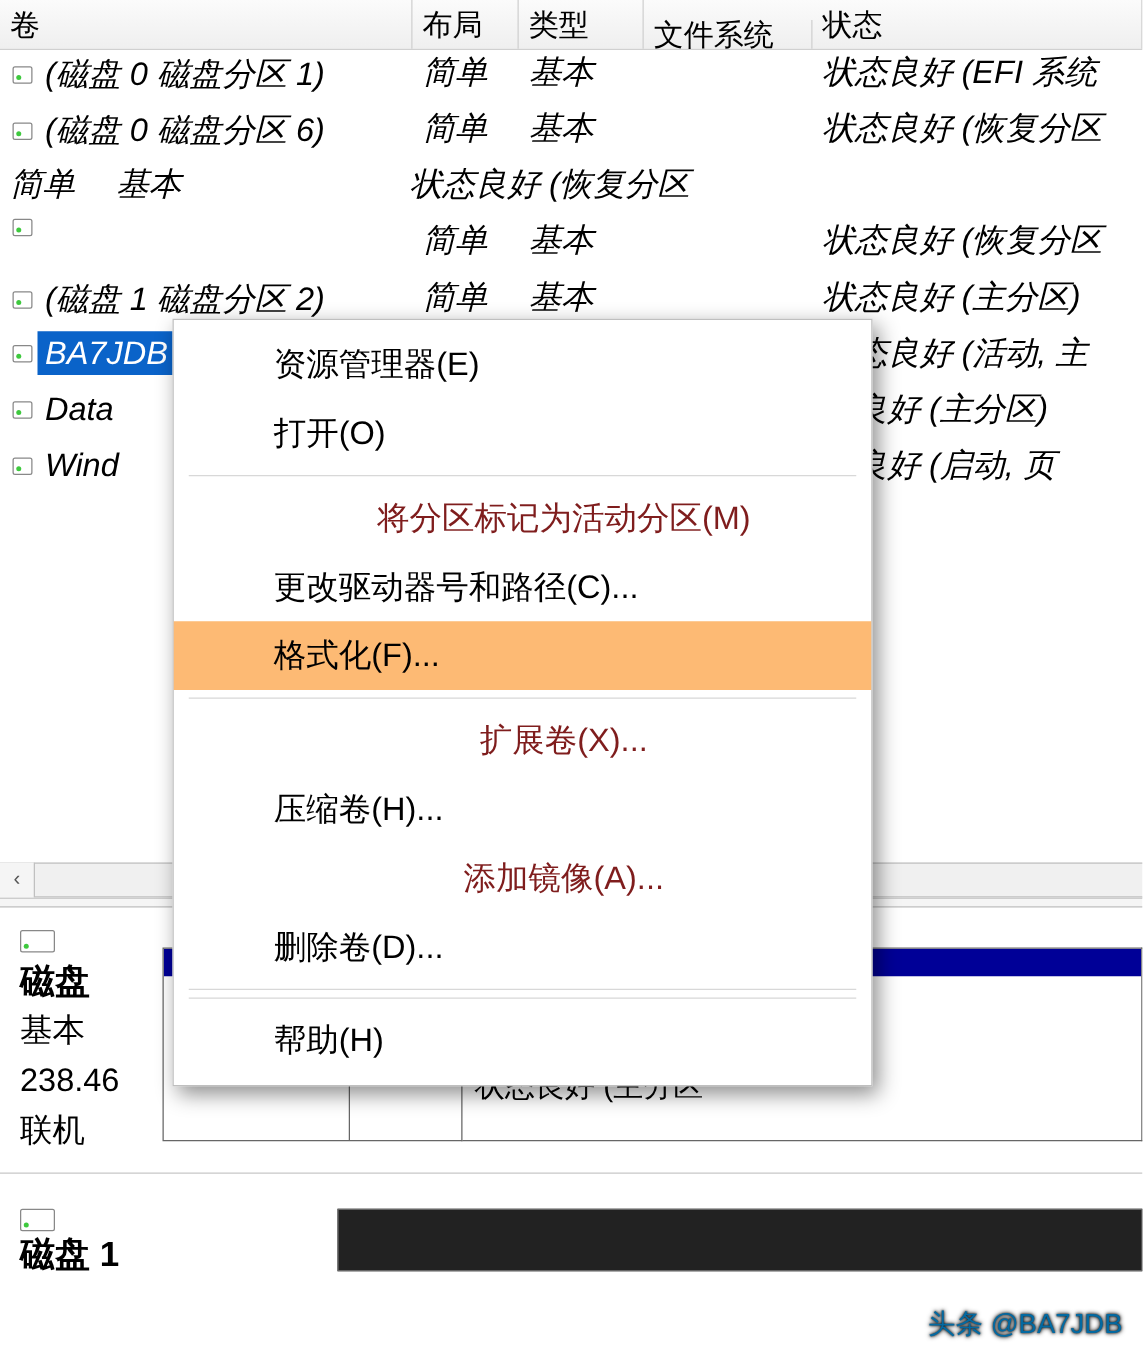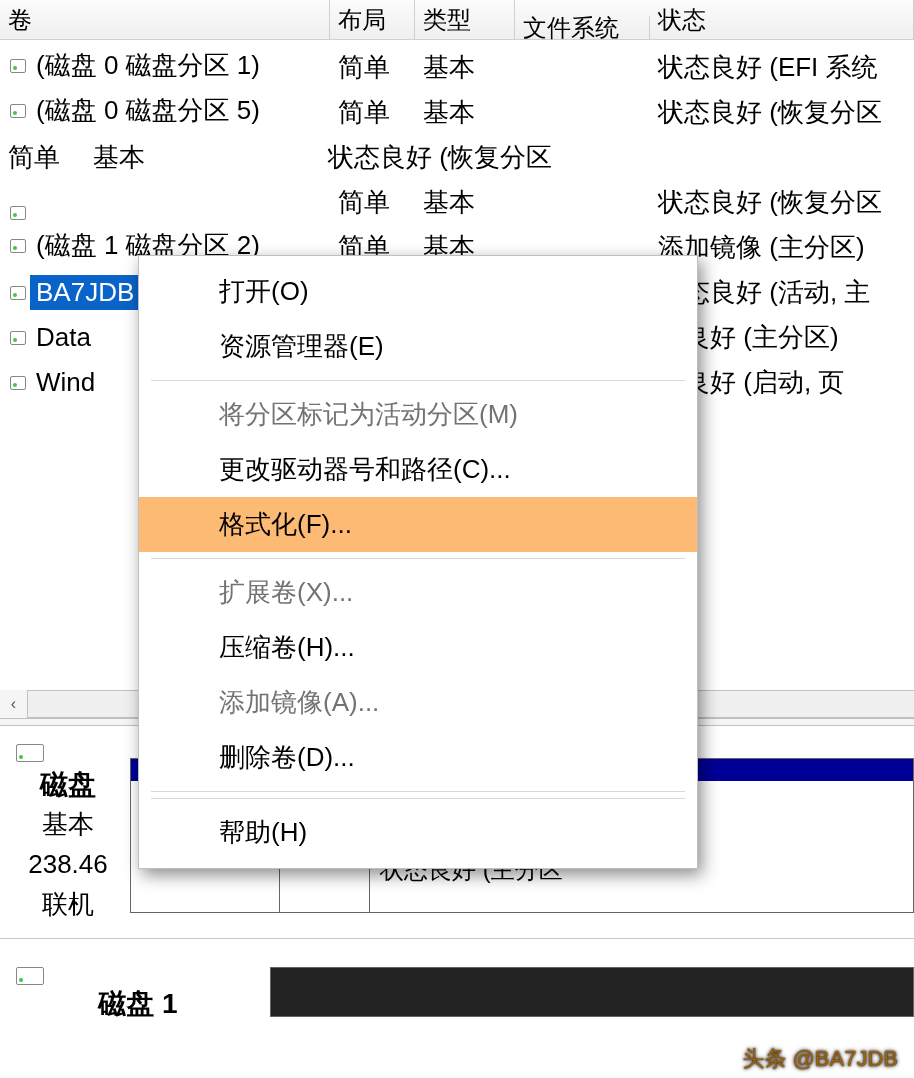--- a/index.html
+++ b/index.html
@@ -5,21 +5,21 @@
   * { box-sizing:border-box; margin:0; padding:0; }
   html,body { width:914px; height:1078px; overflow:hidden;
     font-family:"Microsoft YaHei","Segoe UI",Arial,sans-serif;
     font-size:26px; color:#000; background:#fff; }
   
   .hdr { display:flex; height:40px; border-bottom:1px solid #d0d0d0;
     background:linear-gradient(#fbfbfb,#efefef); }
   .hcell { border-right:1px solid #d0d0d0; padding:0 8px;
     display:flex; align-items:center; font-size:24px; }
   
-  .vol-row { display:flex; height:45px; align-items:flex-end; }
+  .vol-row { display:flex; height:45px; align-items:flex-start;font-style:italic; }
   .vcell { padding:0 8px; white-space:nowrap; overflow:hidden; }
   .vol-row .icon { width:30px; display:flex; align-items:center;
     justify-content:center; padding:0 4px 0 10px; }
   .disk-ico { width:22px; height:14px; background:#fff;
     border:1px solid #888; border-radius:2px; position:relative; }
   .disk-ico::after { content:""; position:absolute; left:2px; bottom:2px;
     width:4px; height:4px; border-radius:50%; background:#3ec93e; }
   .vol-row.selected .name { background:#0a63c9; color:#fff; }
   .name { padding:2px 6px; }
   
@@ -32,21 +32,21 @@
   .hscroll { height:28px; border-top:1px solid #c0c0c0;
     border-bottom:1px solid #c0c0c0; display:flex; align-items:center;
     background:#f0f0f0; }
   .scrbtn { width:28px; height:28px; display:flex; align-items:center;
     justify-content:center; border-right:1px solid #c0c0c0;
     font-size:16px; color:#555; background:#f5f5f5; }
   
   .sep { height:8px; background:#f5f5f5; border-top:1px solid #c0c0c0;
     border-bottom:1px solid #c0c0c0; }
   .disk0 { display:flex; }
-  .disk-left { width:130px; padding:18px 10px 10px 16px;text-align:center; }
+  .disk-left { width:130px; padding:18px 10px 10px 16px; }
   .disk-left .disk-ico { width:28px; height:18px; }
   .disk-title { font-size:28px; font-weight:700; margin-top:4px; }
   .disk-meta { font-size:26px; line-height:40px; }
   .disk-right { flex:1; padding-top:18px; display:flex; gap:0; }
   .part { border:1px solid #666; border-left:none; position:relative;
     padding:10px 10px 6px 10px; margin-top:14px; height:155px;
     font-size:24px; line-height:34px; overflow:hidden; white-space:nowrap; }
   .part:first-child { border-left:1px solid #666; }
   .part .stripe { position:absolute; left:0; right:0; top:0; height:22px;
     background:#000097; }
@@ -55,26 +55,26 @@
   .disk1 .disk-left { width:270px; }
   .disk1 .part .stripe { background:#222; }
   .disk1 .part { background:#1a1a1a; height:50px; }
   
   .ctx { position:absolute; left:138px; top:255px; width:560px;
     background:#fff; border:1px solid #bfbfbf;
     box-shadow:4px 6px 16px rgba(0,0,0,.45); z-index:50;
     padding:8px 0; }
   .mi { padding:10px 14px 10px 80px; font-size:26px; color:#000;
     position:relative; white-space:nowrap; }
-  .mi.disabled { color:#737373; }
+  .mi.disabled { color:#7f1d1d;text-align:center; }
   .mi.hi { background:#fdba74; }
   .msep { height:1px; background:#d8d8d8; margin:6px 12px; }
   
   .wm { position:absolute; right:16px; bottom:4px;
-    font-size:22px; color:#a16207; text-shadow:0 0 4px #000,0 0 2px #000;
+    font-size:22px; color:#0369a1; text-shadow:0 0 4px #000,0 0 2px #000;
     z-index:80; pointer-events:none; }
 </style>
 </head>
 <body>
 
 <div class="hdr">
   <div class="hcell c-vol">卷</div>
   <div class="hcell c-lay">布局</div>
   <div class="hcell c-typ">类型</div>
   <div class="hcell c-fs">文件系统</div>
@@ -92,21 +92,21 @@
       <div class="vcell c-lay">简单</div>
       <div class="vcell c-typ">基本</div>
       <div class="vcell c-fs"></div>
       <div class="vcell c-st">状态良好 (EFI 系统</div>
     </div>
     <div class="vol-row">
       <div class="c-vol">
         <span class="icon">
           <span class="disk-ico"></span>
         </span>
-        <span class="name">(磁盘 0 磁盘分区 5)</span>
+        <span class="name">(磁盘 0 磁盘分区 6)</span>
       </div>
       <div class="vcell c-lay">简单</div>
       <div class="vcell c-typ">基本</div>
       <div class="vcell c-fs"></div>
       <div class="vcell c-st">状态良好 (恢复分区</div>
     </div>
     <div class="vol-row">
       <div class="vcell c-lay">简单</div>
       <div class="vcell c-typ">基本</div>
       <div class="vcell c-fs"></div>
@@ -126,21 +126,21 @@
     <div class="vol-row">
       <div class="c-vol">
         <span class="icon">
           <span class="disk-ico"></span>
         </span>
         <span class="name">(磁盘 1 磁盘分区 2)</span>
       </div>
       <div class="vcell c-lay">简单</div>
       <div class="vcell c-typ">基本</div>
       <div class="vcell c-fs"></div>
-      <div class="vcell c-st">添加镜像 (主分区)</div>
+      <div class="vcell c-st">状态良好 (主分区)</div>
     </div>
     <div class="vol-row selected">
       <div class="c-vol">
         <span class="icon">
           <span class="disk-ico"></span>
         </span>
         <span class="name">BA7JDB (E:)</span>
       </div>
       <div class="vcell c-lay">简单</div>
       <div class="vcell c-typ">基本</div>
@@ -210,22 +210,22 @@
     <span class="disk-title">磁盘 1</span>
   </div>
   <div class="disk-right" style="flex:1">
     <div class="part" style="flex:1;height:50px;margin-top:0">
         <div class="stripe" style="height:50px"></div>
       </div>
   </div>
 </div>
 
 <div class="ctx" id="ctx">
+    <div class="mi">资源管理器(E)</div>
     <div class="mi">打开(O)</div>
-    <div class="mi">资源管理器(E)</div>
     <div class="msep"></div>
     <div class="mi disabled">将分区标记为活动分区(M)</div>
     <div class="mi">更改驱动器号和路径(C)...</div>
     <div class="mi hi">格式化(F)...</div>
     <div class="msep"></div>
     <div class="mi disabled">扩展卷(X)...</div>
     <div class="mi">压缩卷(H)...</div>
     <div class="mi disabled">添加镜像(A)...</div>
     <div class="mi">删除卷(D)...</div>
     <div class="msep"></div>

